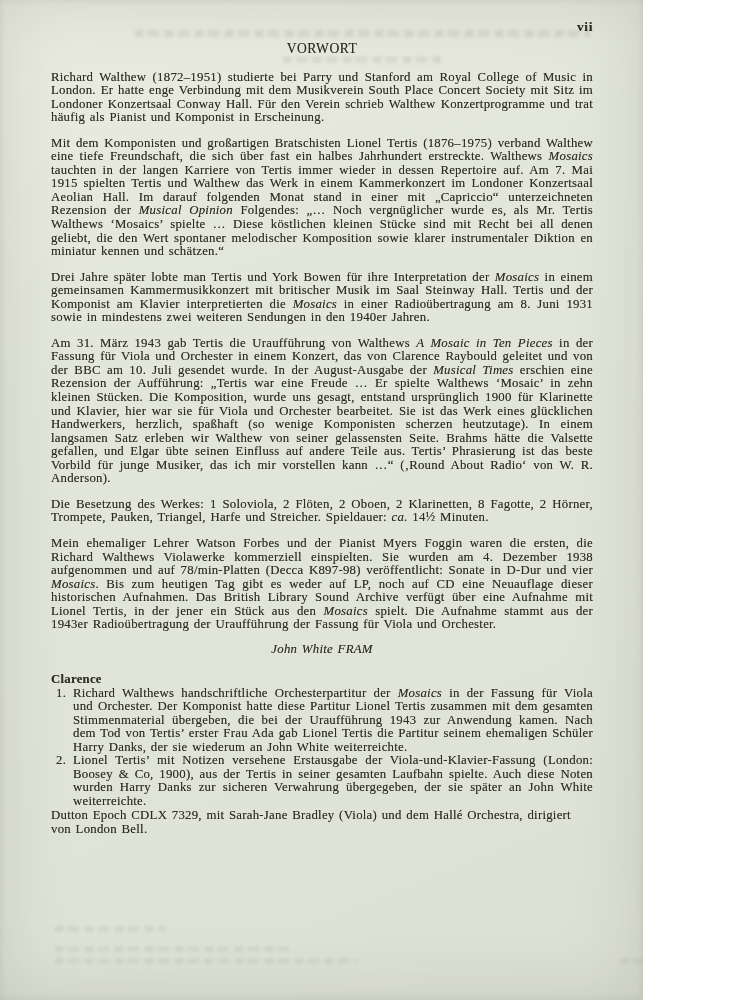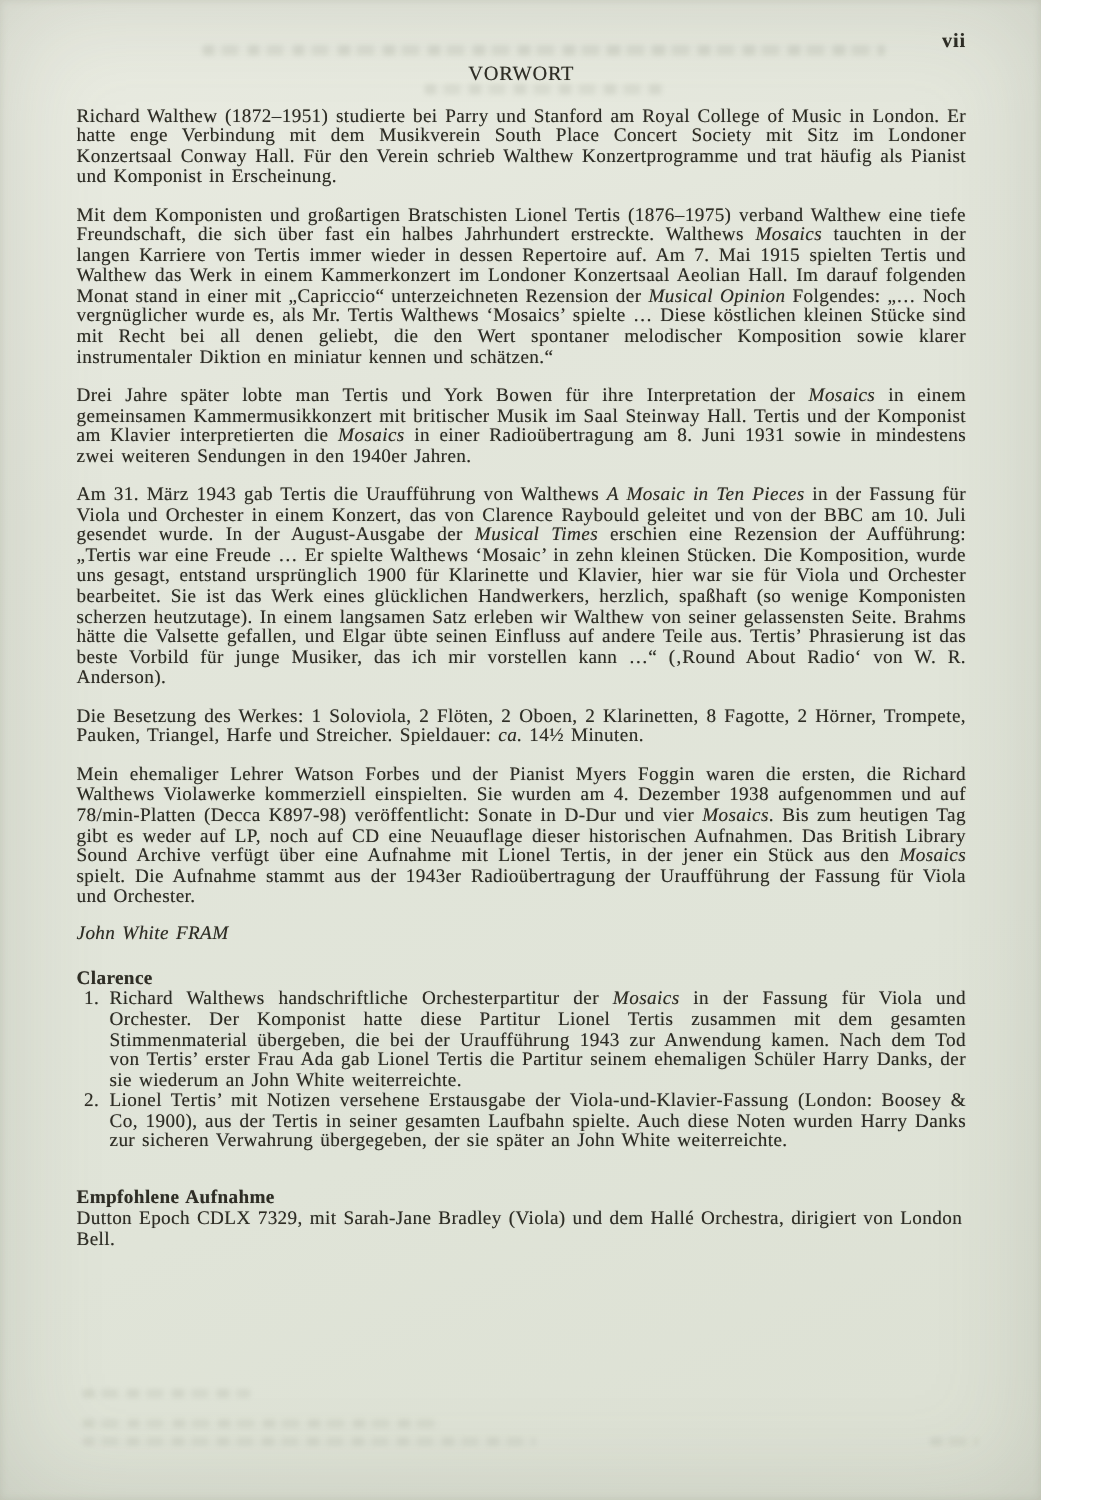--- a/index.html
+++ b/index.html
@@ -1,19 +1,19 @@
 <!DOCTYPE html>
 <html lang="de" style="--paper: #e3e6db; --ink: #2e2d25;"><head>
 <meta charset="utf-8">
 <style>
   :root { --paper:#e3e6db; --ink:#2e2d25; }
   html,body { margin:0; padding:0; }
   body { width:737px; height:1000px; font-family:"Liberation Serif","DejaVu Serif",serif; }
   .page {
-    position:relative; width:694px; height:1000px; overflow:hidden;
+    position:relative; width:643px; height:1000px; overflow:hidden;
     background: linear-gradient(158deg, #eaece2 0%, var(--paper) 28%, #e0e4d8 68%, #dce0d3 100%);
     box-shadow: inset 0 0 70px rgba(100,105,88,0.20), inset 0 0 6px rgba(120,125,105,0.18);
   }
   .content {
     position:absolute; left:51px; right:50px; top:0; z-index:2;
     font-size:12.8px; line-height:13.55px; letter-spacing:0.25px; word-spacing:1.2px;
     color:var(--ink); text-align:justify;
     text-shadow:0 0 0.5px rgba(46,45,37,0.5);
   }
   .pagenum {
@@ -21,21 +21,21 @@
     font-weight:bold; font-size:13.5px; letter-spacing:0.6px; color:var(--ink);
     text-shadow:0 0 0.5px rgba(46,45,37,0.5);
   }
   .title {
     font-size:13.6px; font-weight:normal; text-align:center; letter-spacing:0.5px;
     margin:42px 0 0 0;
   }
   .para { margin:12px 0 0 0; }
   .para.first { margin-top:15px; }
   i { font-style:italic; }
-  .signature { margin-top:10px; text-align:left; font-style:italic; line-height:14.2px; }
+  .signature { margin-top:10px; text-align:center; font-style:italic; line-height:14.2px; }
   .src-heading { font-weight:bold; margin-top:17px; text-align:left; }
   .src-item { display:flex; margin:0; }
   .src-num { flex:0 0 22px; padding-left:5px; box-sizing:border-box; }
   .src-text { flex:1; text-align:justify; }
   .rec-heading { font-weight:bold; margin-top:24px; text-align:left; }
   .rec-line { margin-top:1px; text-align:left; }
   .ghost {
     position:absolute; z-index:1; filter:blur(1.6px); border-radius:2px;
     background:repeating-linear-gradient(90deg,
       rgba(122,128,110,0.50) 0 8px, rgba(122,128,110,0.08) 8px 13px,
@@ -79,16 +79,15 @@
     <div class="src-heading">Clarence</div>
     <div class="src-item">
       <span class="src-num">1.</span>
       <span class="src-text"><span>Richard Walthews handschriftliche Orchesterpartitur der </span><i>Mosaics</i><span> in der Fassung für Viola und Orchester. Der Komponist hatte diese Partitur Lionel Tertis zusammen mit dem gesamten Stimmenmaterial übergeben, die bei der Uraufführung 1943 zur Anwendung kamen. Nach dem Tod von Tertis’ erster Frau Ada gab Lionel Tertis die Partitur seinem ehemaligen Schüler Harry Danks, der sie wiederum an John White weiterreichte.</span></span>
     </div>
     <div class="src-item">
       <span class="src-num">2.</span>
       <span class="src-text"><span>Lionel Tertis’ mit Notizen versehene Erstausgabe der Viola-und-Klavier-Fassung (London: Boosey &amp; Co, 1900), aus der Tertis in seiner gesamten Laufbahn spielte. Auch diese Noten wurden Harry Danks zur sicheren Verwahrung übergegeben, der sie später an John White weiterreichte.</span></span>
     </div>
 
-    <div class="rec-heading">Empfohlene Aufnahme</div>
     <div class="rec-line">Dutton Epoch CDLX 7329, mit Sarah-Jane Bradley (Viola) und dem Hallé Orchestra, dirigiert von London Bell.</div>
   </div>
 </div>
 
 </body></html>

